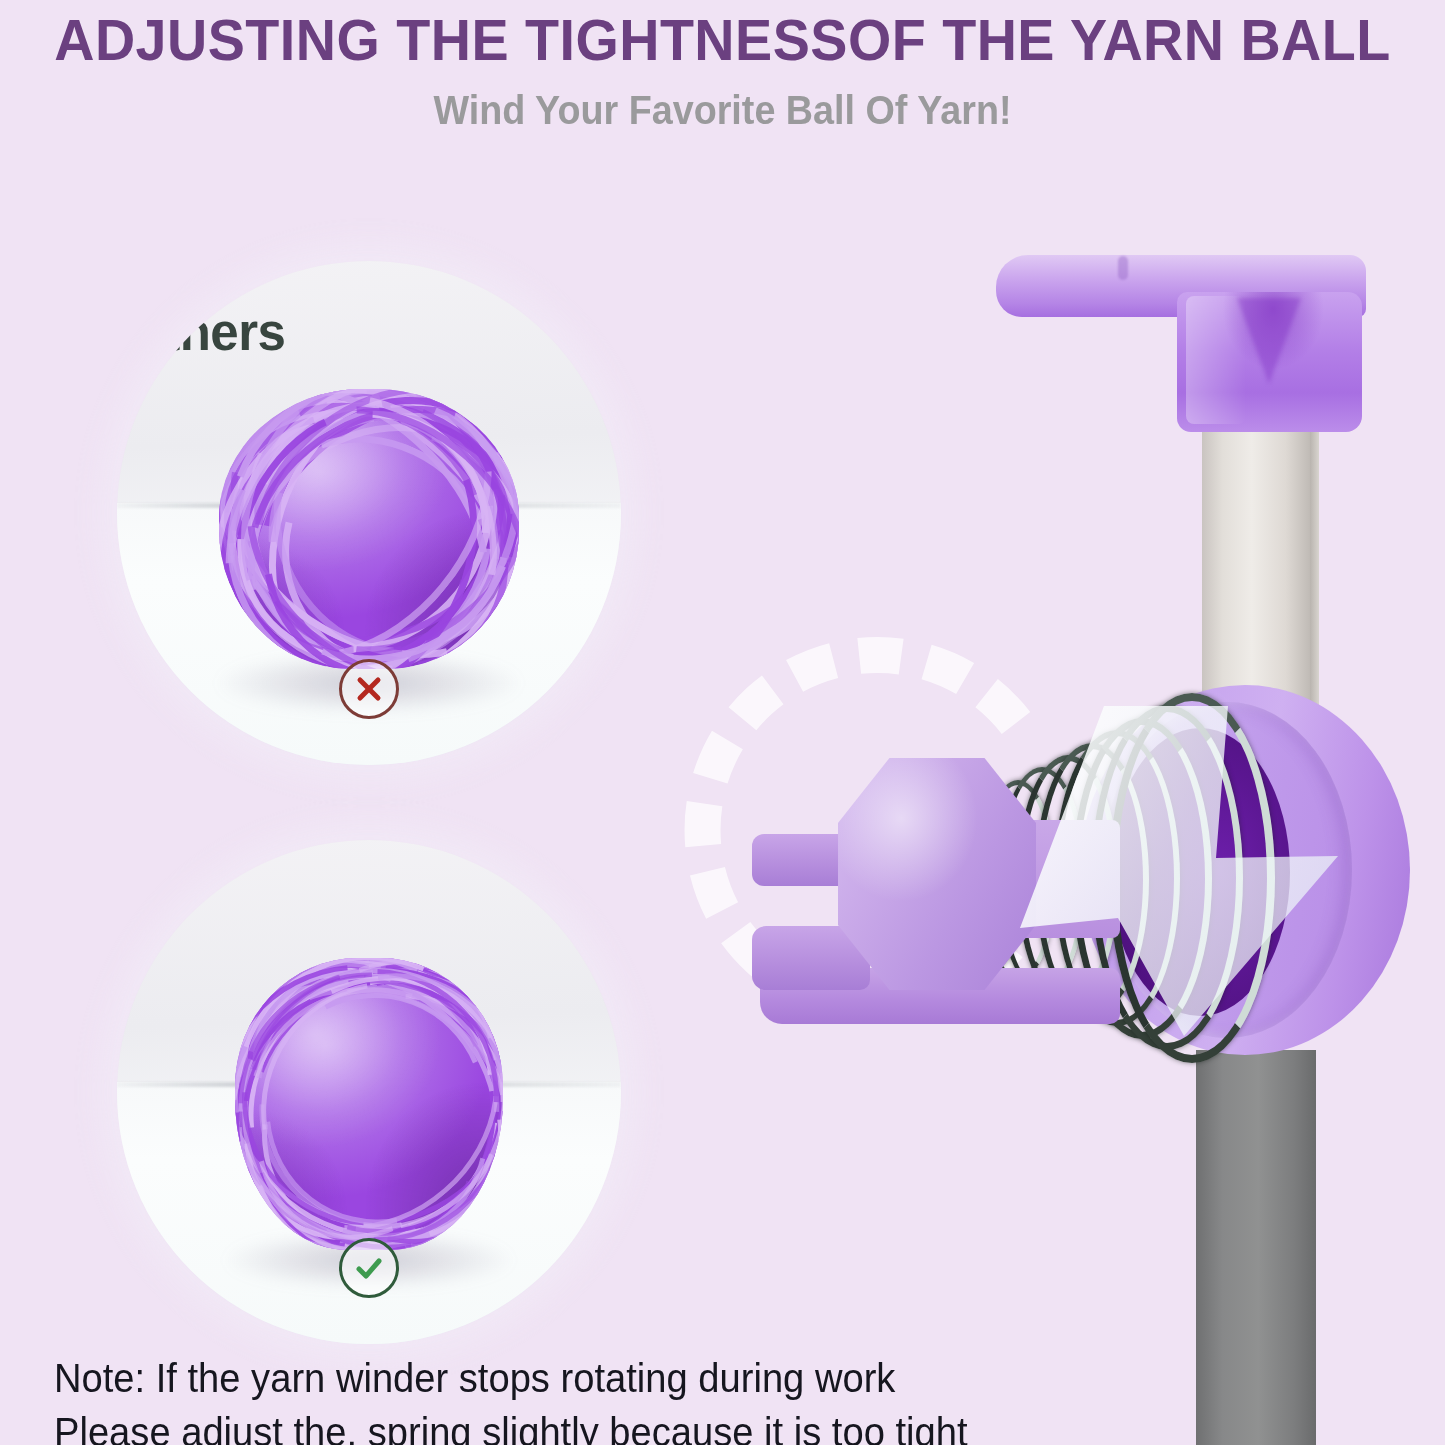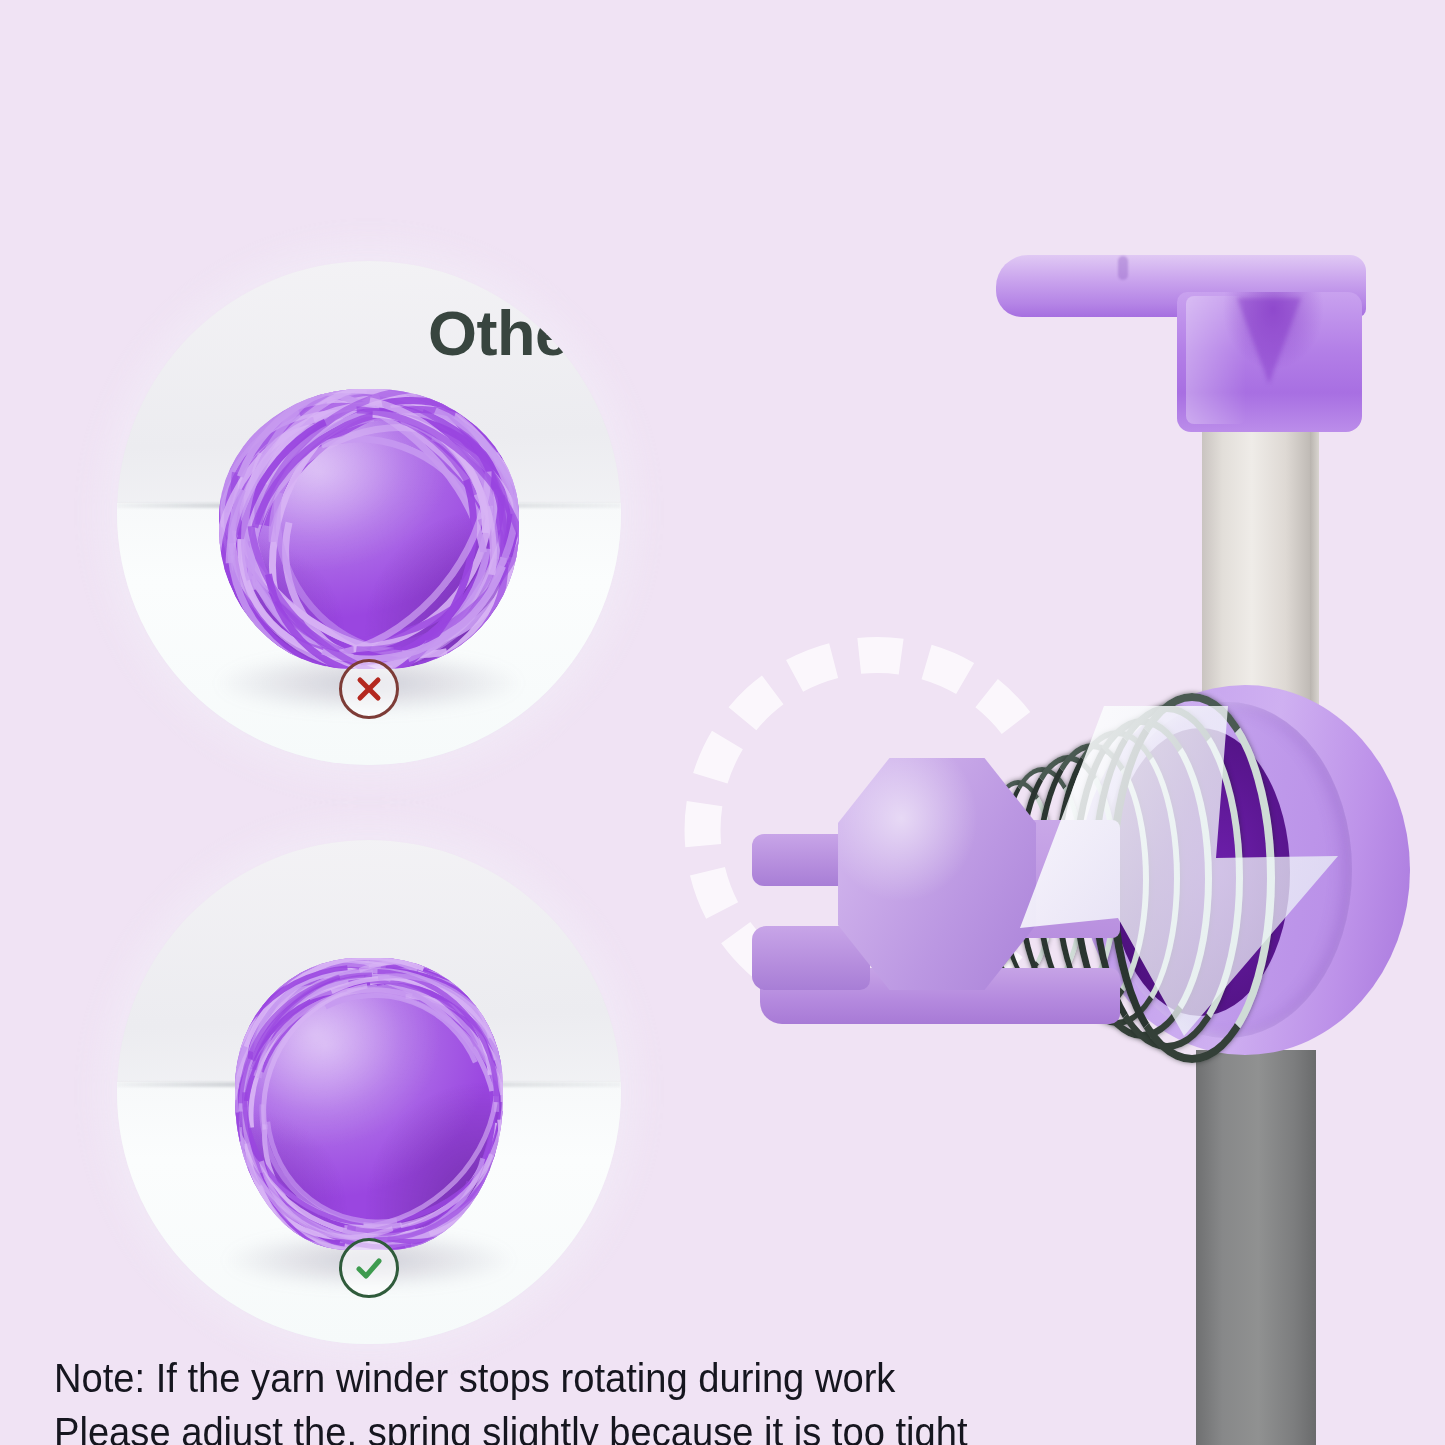--- a/index.html
+++ b/index.html
@@ -73,23 +73,23 @@
     box-shadow: 0 0 30px 18px rgba(243,236,247,0.55);
   }
   #circle-others { left: 117px; top: 261px; }
   #circle-ours   { left: 117px; top: 840px; }
 
   .compare-label {
     position: absolute;
     left: 7px;
     top: 36px;
     width: 100%;
-    text-align: right;
+    text-align: left;
     font-family: "Liberation Sans", sans-serif;
-    font-size: 63px;
+    font-size: 51px;
     font-weight: bold;
     color: #38453f;
     letter-spacing: -0.5px;
     line-height: 72px;
   }
 
   
   .desk {
     position: absolute;
     left: 0;
@@ -377,20 +377,24 @@
     transform-origin: 0 0;
     white-space: nowrap;
   }
   #note-line-2 { margin-top: 2px; }
 </style>
 </head>
 <body>
 
 <div id="poster">
 
+  <div id="header">
+    <div id="title">ADJUSTING THE TIGHTNESSOF THE YARN BALL</div>
+    <div id="subtitle">Wind Your Favorite Ball Of Yarn!</div>
+  </div>
 
   <div id="circle-others" class="compare-circle">
     <div class="desk">
       <div class="desk-edge"></div>
     </div>
     <div class="compare-label">Others</div>
 
     <div class="yarn-bottom-shadow" style="width:300px;height:60px;top:392px;"></div>
 
     <div class="yarn-wrap" style="top:128px;width:300px;height:280px;">

